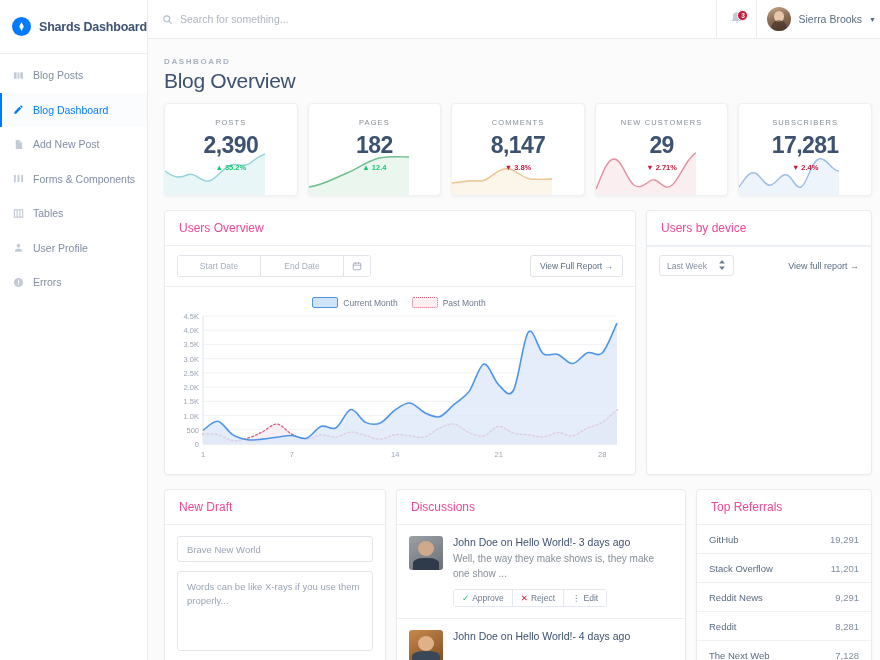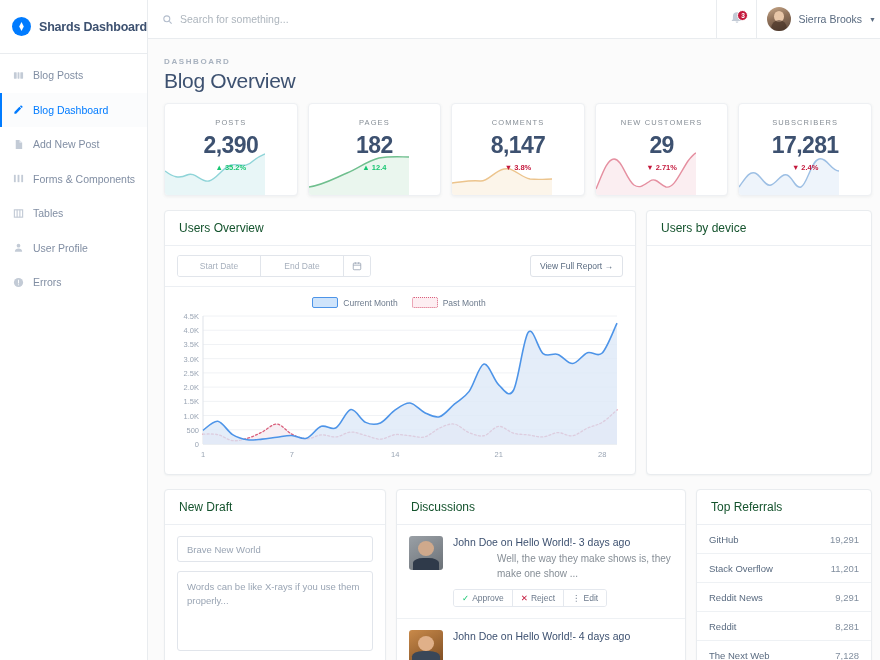--- a/index.html
+++ b/index.html
@@ -87,21 +87,21 @@
   .content { flex: 1; overflow: hidden; padding: 14px 16px 0 16px; }
   .page-head { padding: 4px 0 10px 0; }
   .page-sub { font-size: 8px; letter-spacing: 1.6px; color: #a8b2bf; text-transform: uppercase; font-weight: bold; }
   .page-title { font-size: 21px; font-weight: normal; color: #3d5170; margin-top: 3px; letter-spacing: -0.3px; }
 
   .card {
     background: #fff; border: 1px solid #e9ecef; border-radius: 4px;
     box-shadow: 0 1px 2px rgba(90,97,105,.06);
   }
   .card-head { padding: 10px 14px; border-bottom: 1px solid #eceff3; }
-  .card-title { font-size: 12px; color: #14532d; font-weight: normal; }
+  .card-title { font-size: 12px; color: #ec4899; font-weight: normal; }
 
   
   .stats { display: flex; gap: 10px; }
   .stat {
     flex: 1; height: 93px; border-radius: 4px; background: #fff;
     border: 1px solid #eef0f3; box-shadow: 0 1px 3px rgba(90,97,105,.08);
     position: relative; overflow: hidden;
     display: flex; flex-direction: column; align-items: center; padding-top: 14px;
   }
   .stat-label { font-size: 7.5px; letter-spacing: 1.1px; color: #868e96; text-transform: uppercase; }
@@ -172,21 +172,21 @@
   .disc-item { display: flex; gap: 10px; padding: 11px 12px; border-bottom: 1px solid #eef1f4; }
   .disc-avatar { width: 34px; height: 34px; border-radius: 3px; flex: 0 0 34px; position: relative; overflow: hidden; }
   .av1 { background: linear-gradient(150deg,#9aa0a6,#6b7177); }
   .av1::before { content:""; position:absolute; left:9px; top:5px; width:16px; height:15px; border-radius:50%; background:#cfa98c; }
   .av1::after { content:""; position:absolute; left:4px; bottom:0; width:26px; height:12px; border-radius:40% 40% 0 0; background:#2f3a4a; }
   .av2 { background: linear-gradient(150deg,#c98a4a,#7b4b22); }
   .av2::before { content:""; position:absolute; left:9px; top:6px; width:16px; height:15px; border-radius:50%; background:#e0b089; }
   .av2::after { content:""; position:absolute; left:3px; bottom:0; width:28px; height:13px; border-radius:40% 40% 0 0; background:#3a4758; }
   .disc-body { flex: 1; min-width: 0; }
   .disc-title { font-size: 10.5px; font-weight: normal; color: #3d5170; }
-  .disc-text { font-size: 10px; color: #868e96; margin-top: 4px; line-height: 1.45; margin-left: 44px; }
+  .disc-text { font-size: 10px; color: #868e96; margin-top: 4px; line-height: 1.45; }
   .disc-actions { display: flex; margin-top: 8px; border: 1px solid #e4e8ee; border-radius: 3px; width: fit-content; overflow: hidden; }
   .disc-btn {
     display: flex; align-items: center; gap: 3px;
     padding: 3px 8px; font-size: 8.5px; color: #6c7a8c; background: #fff; cursor: pointer;
     border-right: 1px solid #e4e8ee;
   }
   .disc-btn:last-child { border-right: 0; }
 
   .ref-card { width: 176px; min-width: 176px; }
   .ref-row {
@@ -449,20 +449,32 @@
                 <path d="M30,120.34666666666666 C32.464285714285715,118.82962962962962 39.857142857142854,110.53333333333333 44.785714285714285,111.24444444444444 C49.714285714285715,111.95555555555555 54.64285714285714,121.53185185185185 59.57142857142857,124.61333333333333 C64.5,127.6948148148148 69.42857142857143,128.9748148148148 74.35714285714286,129.73333333333332 C79.28571428571429,130.49185185185183 84.21428571428571,129.59111111111113 89.14285714285714,129.16444444444446 C94.07142857142857,128.73777777777778 99,127.78962962962963 103.92857142857143,127.17333333333333 C108.85714285714286,126.55703703703703 113.78571428571428,125.27703703703705 118.71428571428571,125.46666666666667 C123.64285714285714,125.65629629629629 128.57142857142858,129.82814814814813 133.5,128.3111111111111 C138.42857142857142,126.79407407407406 143.35714285714283,118.11851851851851 148.28571428571428,116.36444444444444 C153.21428571428572,114.61037037037038 158.14285714285717,120.5837037037037 163.07142857142858,117.78666666666666 C168,114.98962962962962 172.92857142857144,100.48296296296296 177.85714285714286,99.58222222222221 C182.78571428571428,98.68148148148147 187.71428571428572,110.15407407407407 192.64285714285714,112.38222222222223 C197.57142857142856,114.61037037037038 202.5,115.03703703703704 207.42857142857142,112.95111111111112 C212.35714285714283,110.8651851851852 217.28571428571428,103.18518518518519 222.21428571428572,99.86666666666667 C227.14285714285717,96.54814814814816 232.07142857142858,92.56592592592592 237,93.03999999999999 C241.92857142857142,93.51407407407406 246.85714285714286,100.43555555555555 251.78571428571428,102.71111111111111 C256.7142857142857,104.98666666666666 261.6428571428571,108.11555555555555 266.57142857142856,106.69333333333333 C271.5,105.27111111111111 276.4285714285714,98.39703703703704 281.35714285714283,94.17777777777778 C286.2857142857143,89.95851851851852 291.2142857142857,88.06222222222223 296.14285714285717,81.37777777777778 C301.0714285714286,74.69333333333333 306,55.16148148148148 310.92857142857144,54.07111111111111 C315.8571428571429,52.980740740740735 320.7857142857143,70.47407407407408 325.7142857142857,74.83555555555556 C330.64285714285717,79.19703703703703 335.57142857142856,89.01037037037038 340.5,80.24000000000001 C345.42857142857144,71.46962962962964 350.35714285714283,28.328888888888894 355.2857142857143,22.21333333333334 C360.2142857142857,16.097777777777782 365.1428571428571,39.84888888888889 370.07142857142856,43.54666666666667 C375,47.24444444444445 379.9285714285714,42.74074074074075 384.85714285714283,44.400000000000006 C389.7857142857143,46.059259259259264 394.7142857142857,53.78666666666666 399.64285714285717,53.502222222222215 C404.5714285714286,53.21777777777777 409.5,44.447407407407404 414.42857142857144,42.69333333333333 C419.3571428571429,40.93925925925925 424.2857142857143,47.90814814814814 429.2142857142857,42.977777777777774 C434.14285714285717,38.047407407407405 441.5357142857143,18.088888888888892 444,13.111111111111114 L444,134 L30,134 Z" fill="#dde8f8" opacity="0.8"></path>
                 <path d="M30,120.34666666666666 C32.464285714285715,118.82962962962962 39.857142857142854,110.53333333333333 44.785714285714285,111.24444444444444 C49.714285714285715,111.95555555555555 54.64285714285714,121.53185185185185 59.57142857142857,124.61333333333333 C64.5,127.6948148148148 69.42857142857143,128.9748148148148 74.35714285714286,129.73333333333332 C79.28571428571429,130.49185185185183 84.21428571428571,129.59111111111113 89.14285714285714,129.16444444444446 C94.07142857142857,128.73777777777778 99,127.78962962962963 103.92857142857143,127.17333333333333 C108.85714285714286,126.55703703703703 113.78571428571428,125.27703703703705 118.71428571428571,125.46666666666667 C123.64285714285714,125.65629629629629 128.57142857142858,129.82814814814813 133.5,128.3111111111111 C138.42857142857142,126.79407407407406 143.35714285714283,118.11851851851851 148.28571428571428,116.36444444444444 C153.21428571428572,114.61037037037038 158.14285714285717,120.5837037037037 163.07142857142858,117.78666666666666 C168,114.98962962962962 172.92857142857144,100.48296296296296 177.85714285714286,99.58222222222221 C182.78571428571428,98.68148148148147 187.71428571428572,110.15407407407407 192.64285714285714,112.38222222222223 C197.57142857142856,114.61037037037038 202.5,115.03703703703704 207.42857142857142,112.95111111111112 C212.35714285714283,110.8651851851852 217.28571428571428,103.18518518518519 222.21428571428572,99.86666666666667 C227.14285714285717,96.54814814814816 232.07142857142858,92.56592592592592 237,93.03999999999999 C241.92857142857142,93.51407407407406 246.85714285714286,100.43555555555555 251.78571428571428,102.71111111111111 C256.7142857142857,104.98666666666666 261.6428571428571,108.11555555555555 266.57142857142856,106.69333333333333 C271.5,105.27111111111111 276.4285714285714,98.39703703703704 281.35714285714283,94.17777777777778 C286.2857142857143,89.95851851851852 291.2142857142857,88.06222222222223 296.14285714285717,81.37777777777778 C301.0714285714286,74.69333333333333 306,55.16148148148148 310.92857142857144,54.07111111111111 C315.8571428571429,52.980740740740735 320.7857142857143,70.47407407407408 325.7142857142857,74.83555555555556 C330.64285714285717,79.19703703703703 335.57142857142856,89.01037037037038 340.5,80.24000000000001 C345.42857142857144,71.46962962962964 350.35714285714283,28.328888888888894 355.2857142857143,22.21333333333334 C360.2142857142857,16.097777777777782 365.1428571428571,39.84888888888889 370.07142857142856,43.54666666666667 C375,47.24444444444445 379.9285714285714,42.74074074074075 384.85714285714283,44.400000000000006 C389.7857142857143,46.059259259259264 394.7142857142857,53.78666666666666 399.64285714285717,53.502222222222215 C404.5714285714286,53.21777777777777 409.5,44.447407407407404 414.42857142857144,42.69333333333333 C419.3571428571429,40.93925925925925 424.2857142857143,47.90814814814814 429.2142857142857,42.977777777777774 C434.14285714285717,38.047407407407405 441.5357142857143,18.088888888888892 444,13.111111111111114" fill="none" stroke="#4d94e8" stroke-width="1.6" stroke-linejoin="round"></path>
               </svg>
           </div>
         </section>
 
         <section class="card device-card">
           <div class="card-head">
             <div class="card-title">Users by device</div>
           </div>
+          <div class="device-foot">
+            <span class="select-like">
+              <span>Last Week</span>
+              <span>
+                <svg width="8" height="10" viewBox="0 0 10 14" fill="#6c7a8c">
+                    <path d="M5 0 L9 5 L1 5 Z"></path>
+                    <path d="M5 14 L1 9 L9 9 Z"></path>
+                  </svg>
+              </span>
+            </span>
+            <span class="link-blue">View full report →</span>
+          </div>
         </section>
       </div>
 
       <div class="row3">
 
         <section class="card draft-card">
           <div class="card-head">
             <div class="card-title">New Draft</div>
           </div>
           <div class="draft-body">

